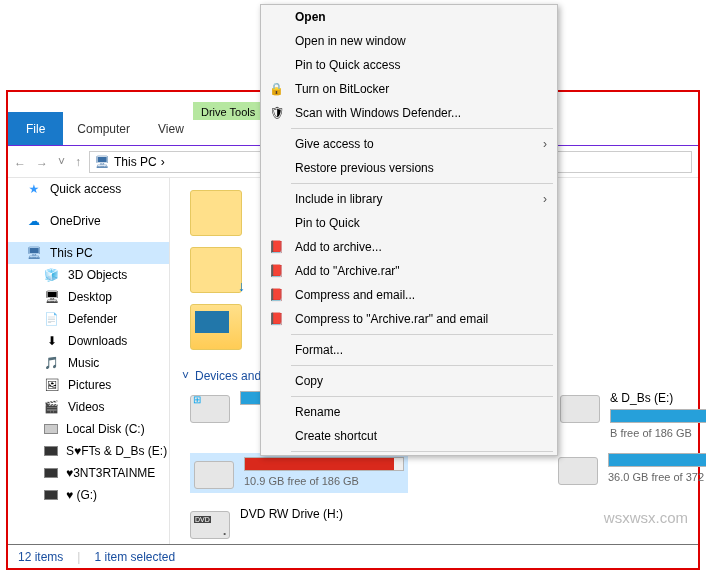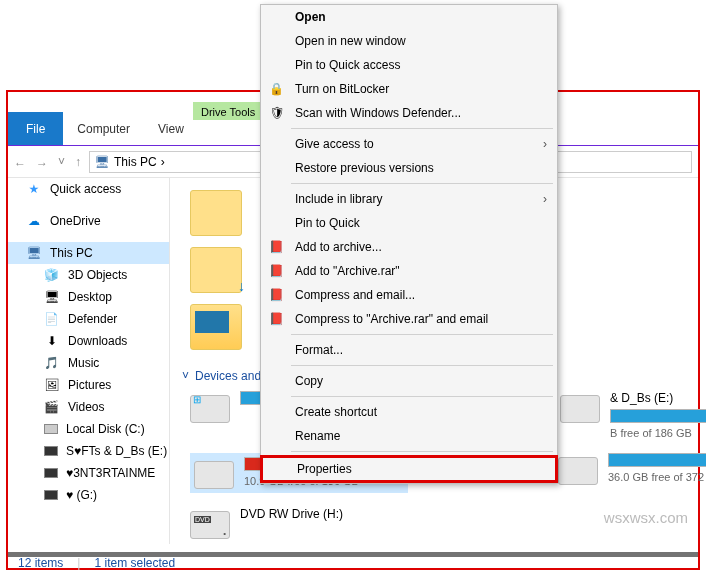--- a/index.html
+++ b/index.html
@@ -39,21 +39,21 @@
 .drive-ico.dvd::after { content: "•"; position: absolute; right: 3px; bottom: 0; font-size: 8px; color: #555; }
 .drive-ico.dvd::before { content: "DVD"; position: absolute; left: 3px; top: 4px; font-size: 7px; background: #444; color: #fff; padding: 0 1px; }
 .drive-body { display: flex; flex-direction: column; gap: 4px; width: 160px; }
 .bar { width: 160px; height: 14px; border: 1px solid #b5b5b5; background: #eee; position: relative; }
 .bar-fill { position: absolute; left: 0; top: 0; bottom: 0; background: #26a0da; }
 .bar-fill.red { background: #d9291c; }
 .drive-sub { color: #666; font-size: 11px; }
 .drive.sel { background: #cde8ff; padding: 4px; }
 
 
-.status { position: absolute; bottom: 0; left: 0; right: 0; height: 16px; border-top: 5px solid #737373; display: flex; align-items: center; padding: 0 10px; gap: 14px; color: #1a4fa0; font-size: 11px; }
+.status { position: absolute; bottom: 0; left: 0; right: 0; height: 24px; border-top: 1px solid #737373; display: flex; align-items: center; padding: 0 10px; gap: 14px; color: #1a4fa0; font-size: 11px; }
 .status .sep { color: #ccc; }
 
 
 .context { position: absolute; top: 4px; left: 260px; width: 298px; background: #f5f5f5; border: 1px solid #bfbfbf; box-shadow: 2px 2px 6px rgba(0,0,0,0.3); z-index: 50; }
 .cm-item { display: flex; align-items: center; height: 24px; padding-left: 34px; padding-right: 10px; position: relative; text-align: right; }
 .cm-item.bold { font-weight: 600; }
 .cm-item .ico { position: absolute; left: 8px; width: 16px; height: 16px; display: flex; align-items: center; justify-content: center; font-size: 12px; }
 .cm-item .arrow { margin-left: auto; color: #555; }
 .cm-sep { height: 1px; background: #d0d0d0; margin: 3px 4px 3px 30px; }
 .cm-item.properties { border: 3px solid #d00; height: 28px; margin: 0 -1px; }
@@ -124,29 +124,26 @@
   <div class="cm-sep"></div>
   <div class="cm-item">
       <span>Format...</span>
     </div>
   <div class="cm-sep"></div>
   <div class="cm-item">
       <span>Copy</span>
     </div>
   <div class="cm-sep"></div>
   <div class="cm-item">
+      <span>Rename</span>
+    </div>
+  <div class="cm-item">
       <span>Create shortcut</span>
     </div>
-  <div class="cm-item">
-      <span>Rename</span>
-    </div>
-  <div class="cm-sep"></div>
-  <div class="cm-item properties">
-      <span>Properties</span>
-    </div>
+  <div class="cm-sep"></div>
 </div>
 
 <div class="window">
 
   <div class="tool-tab">Drive Tools</div>
 
   <div class="ribbon-tabs">
     <div class="file-tab">File</div>
     <div class="tab">Computer</div>
     <div class="tab">View</div>

